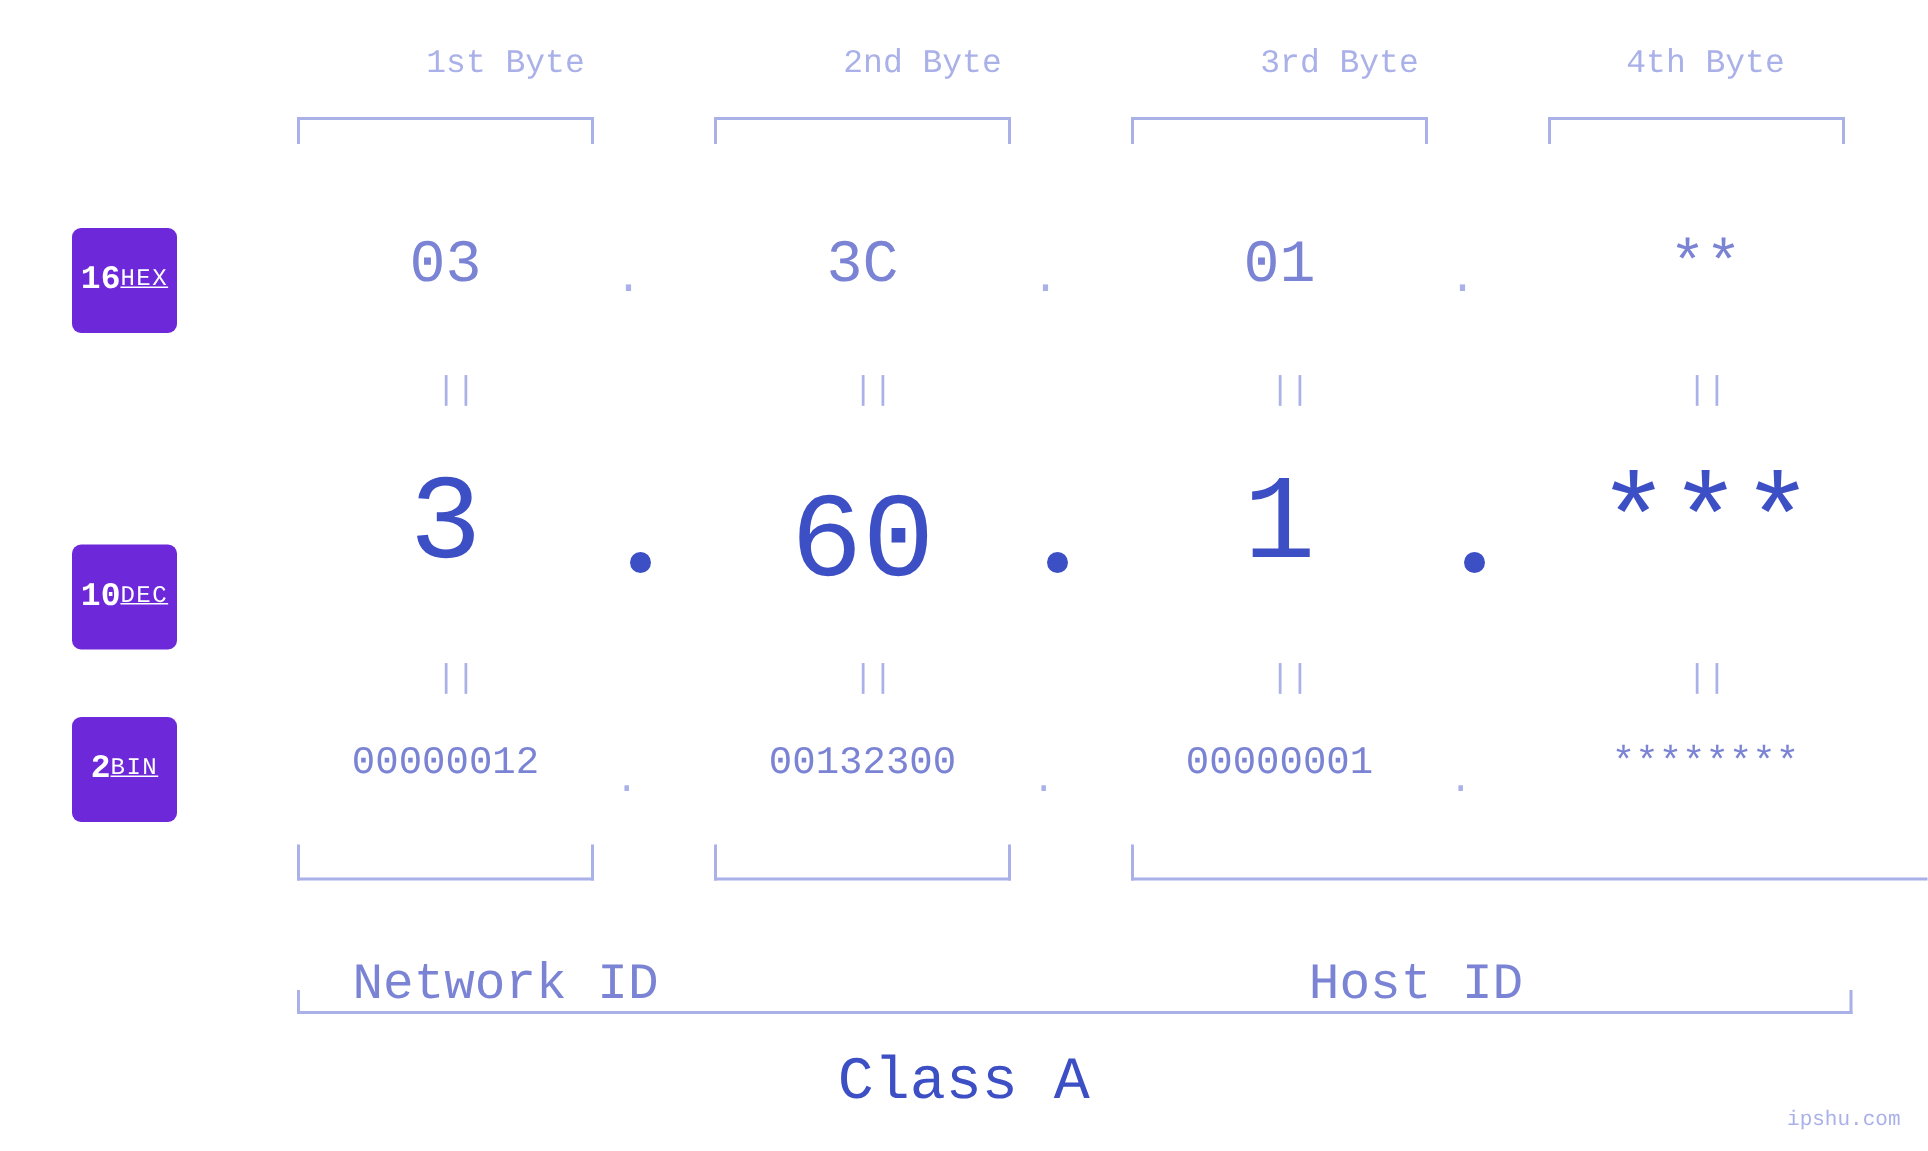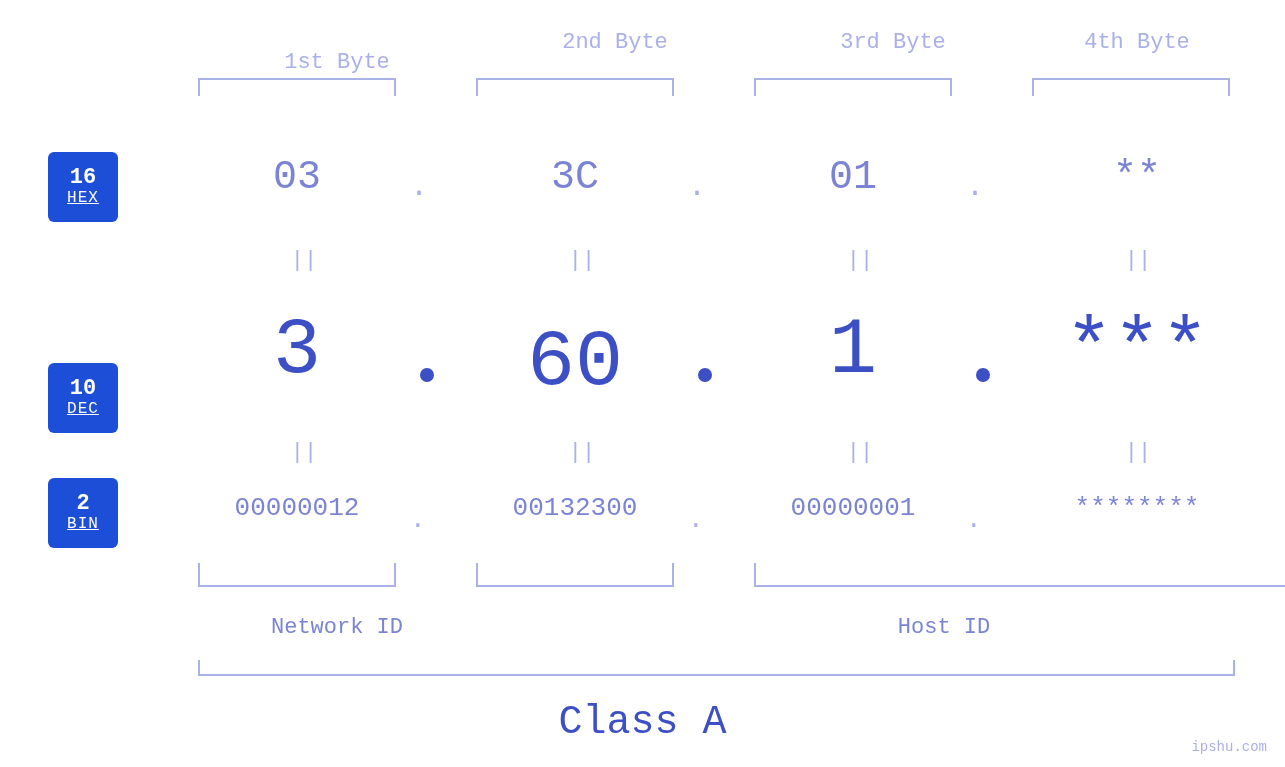--- a/index.html
+++ b/index.html
@@ -22,24 +22,24 @@
       height: 767px;
       position: relative;
       background: #fff;
     }
 
     
     .badge {
       position: absolute;
       width: 70px;
       height: 70px;
-      background-color: #1d4ed8;
+      background-color: #6d28d9;
       color: #fff;
       display: flex;
-      flex-direction: column;
+      flex-direction: row;
       align-items: center;
       justify-content: center;
       border-radius: 6px;
       font-size: 22px;
       font-weight: bold;
       line-height: 1.1;
     }
 
     .badge .badge-sub {
       font-size: 16px;
@@ -153,23 +153,23 @@
       top: 563px;
       height: 24px;
       border-left: 2px solid #aab0e8;
       border-right: 2px solid #aab0e8;
       border-bottom: 2px solid #aab0e8;
     }
 
     
     .section-label {
       position: absolute;
-      top: 615px;
+      top: 638px;
       color: #7b84d4;
-      font-size: 22px;
+      font-size: 34px;
       font-family: 'Courier New', Courier, monospace;
       text-align: center;
     }
 
     
     .class-label {
       position: absolute;
       top: 700px;
       color: #3d4fc4;
       font-size: 40px;
@@ -201,21 +201,21 @@
   <div class="badge badge-dec">
     <span>10</span>
     <span class="badge-sub">DEC</span>
   </div>
 
   <div class="badge badge-bin">
     <span>2</span>
     <span class="badge-sub">BIN</span>
   </div>
 
-  <div class="col-header" style="left: 198px; width: 278px; margin-top: 20px;">
+  <div class="col-header" style="left: 198px; width: 278px;">
     <span>1st Byte</span>
   </div>
   <div class="col-header" style="left: 476px; width: 278px;">
     <span>2nd Byte</span>
   </div>
   <div class="col-header" style="left: 754px; width: 278px;">
     <span>3rd Byte</span>
   </div>
   <div class="col-header" style="left: 1032px; width: 210px;">
     <span>4th Byte</span>

